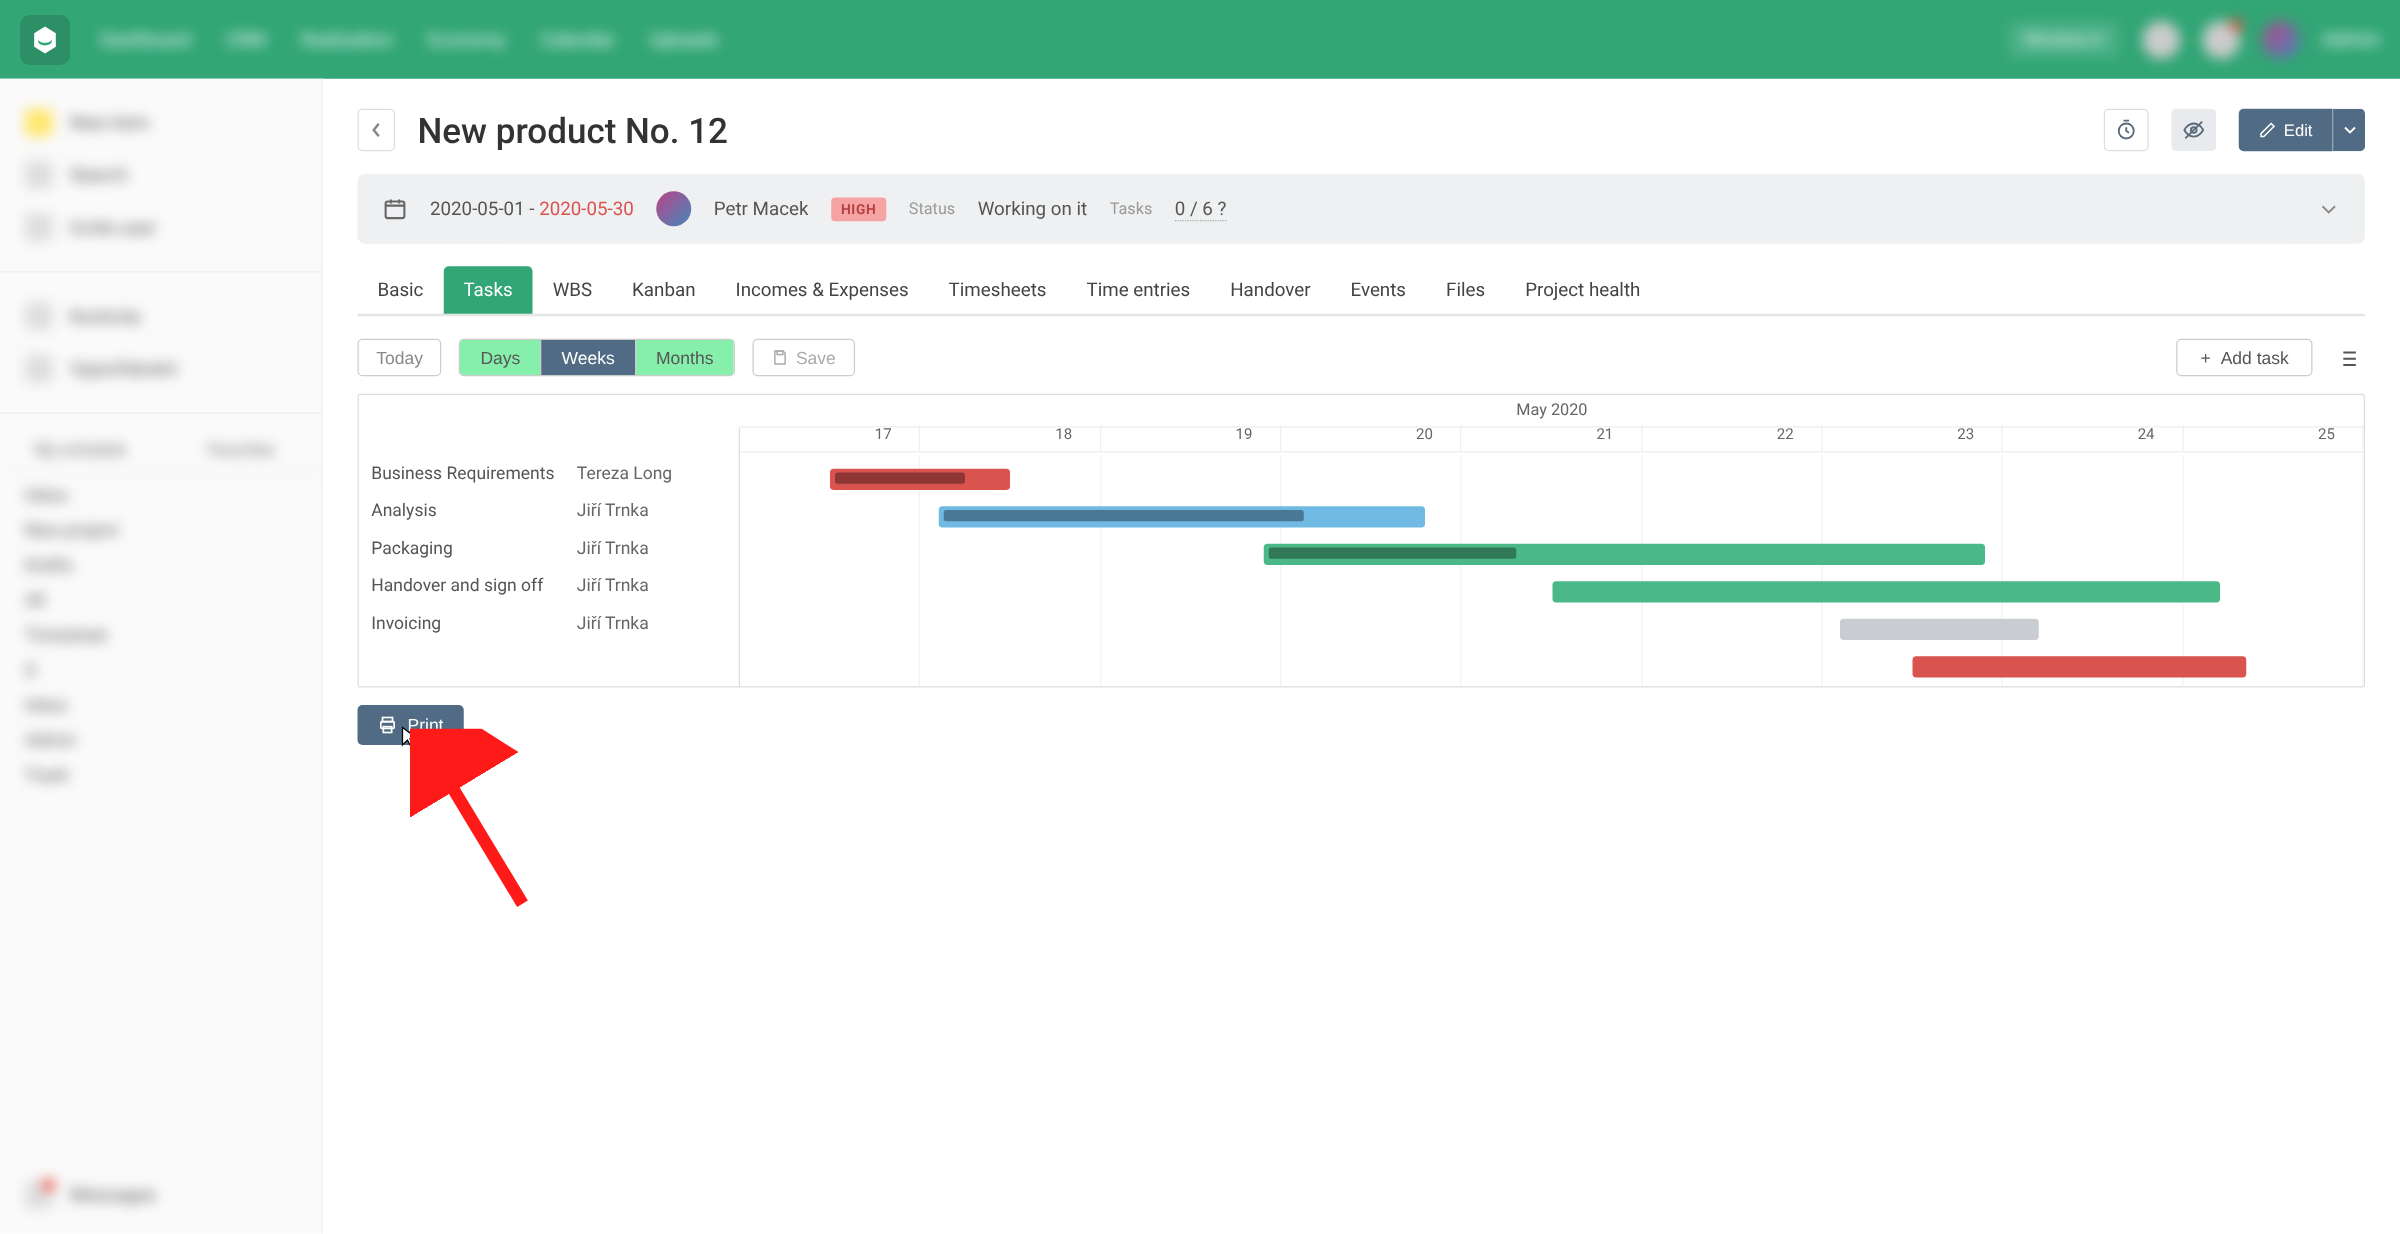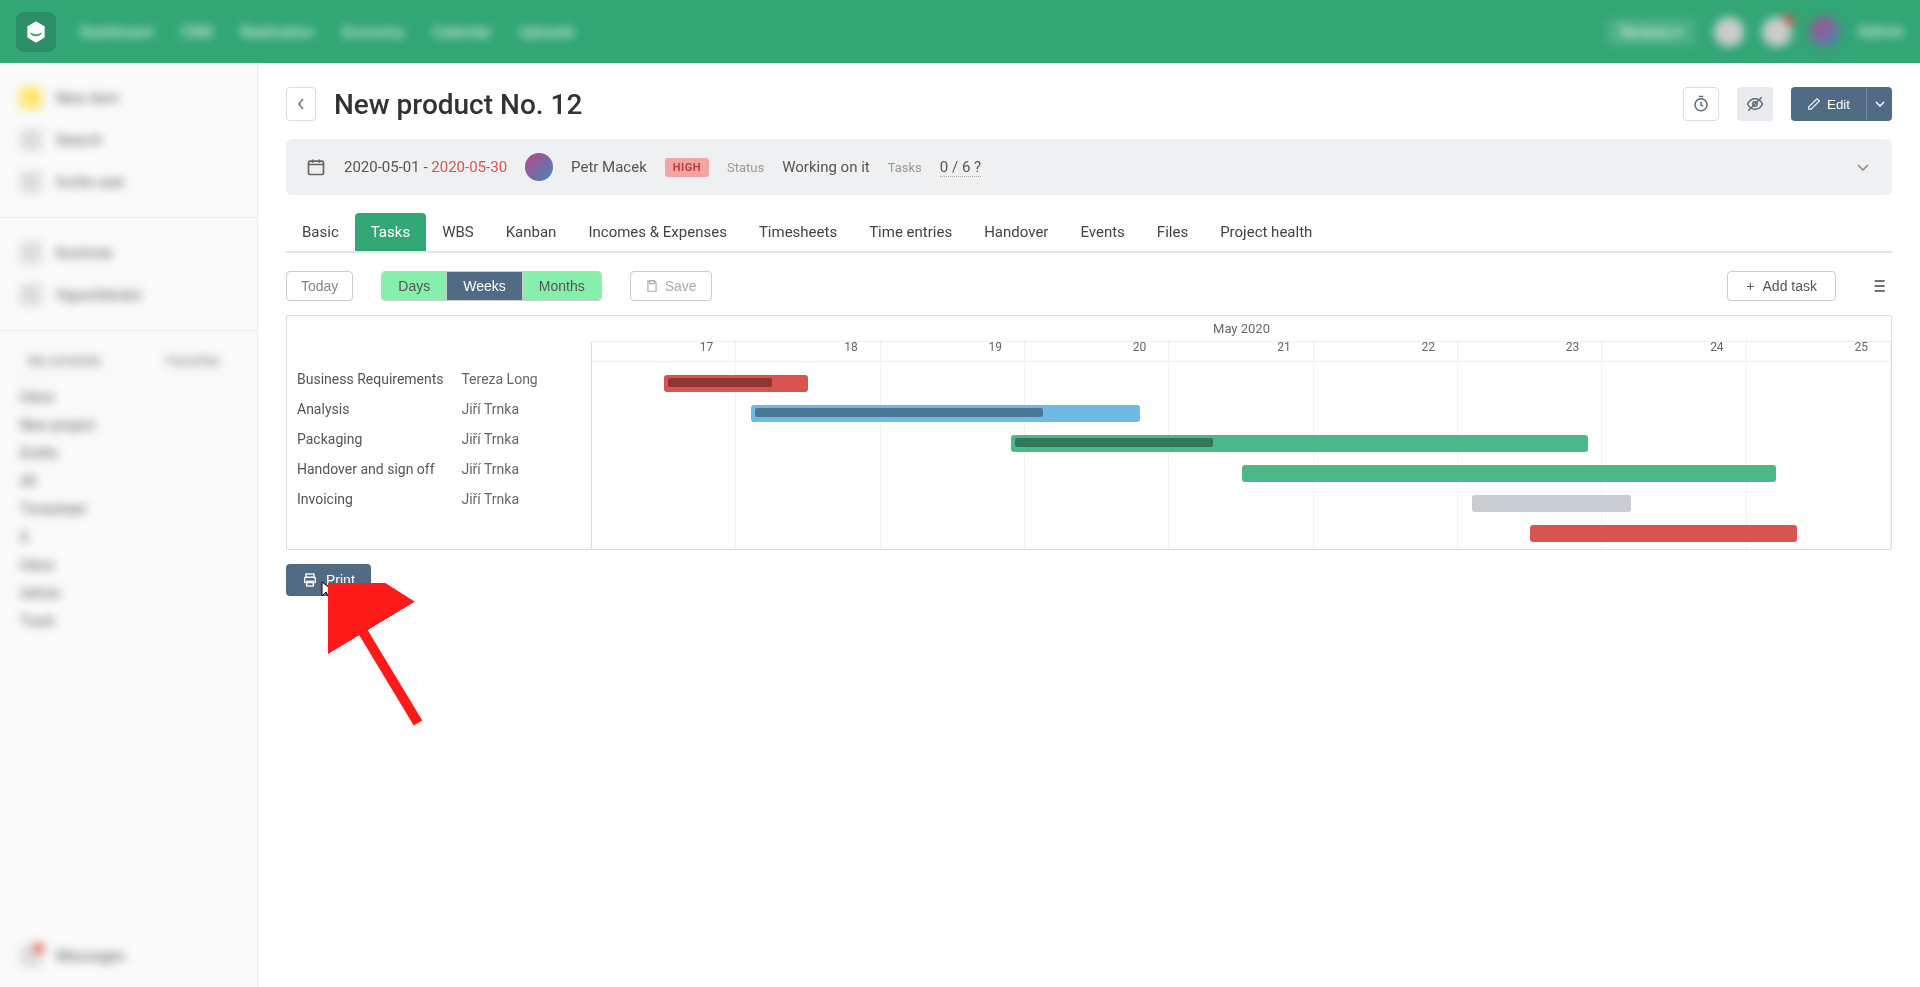--- a/index.html
+++ b/index.html
@@ -48,21 +48,21 @@
 .chev { color:#888; cursor:pointer;}
 .sm-avatar { width:28px; height:28px; border-radius:50%; background:linear-gradient(135deg,#b48,#48b); }
 
 
 .proj-tabs { display:flex; border-bottom:2px solid #e5e5e5; margin-bottom:18px; }
 .proj-tab { padding:10px 16px; font-size:15px; color:#444; cursor:pointer; position:relative; }
 .proj-tab.active { background:#32a675; color:#fff; border-radius:4px 4px 0 0; }
 .proj-tabs::after{content:''; display:block; flex:1;}
 
 
-.toolbar { display:flex; align-items:center; gap:28px; margin-bottom:14px;}
+.toolbar { display:flex; align-items:flex-end; gap:14px; margin-bottom:14px;}
 .btn-o { border:1px solid #ccc; background:#fff; color:#888; padding:6px 14px; border-radius:4px; font-size:14px; cursor:pointer;}
 .seg { display:flex; border:1px solid #ccc; border-radius:4px; overflow:hidden;}
 .seg button { border:none; background:#86efac; padding:6px 16px; font-size:14px; color:#555; cursor:pointer; border-right:1px solid #ccc;}
 .seg button:last-child{border-right:none;}
 .seg button.active { background:#516b84; color:#fff;}
 .toolbar .spacer{flex:1;}
 .btn-o.ico { display:flex; align-items:center; gap:6px; color:#aaa;}
 .add-task{ border:1px solid #ccc; background:#fff; padding:6px 18px; border-radius:4px; font-size:14px; color:#555; cursor:pointer; display:flex; gap:8px; align-items:center;}
 .list-toggle { color:#555; font-size:18px; cursor:pointer; padding:4px;}
 

